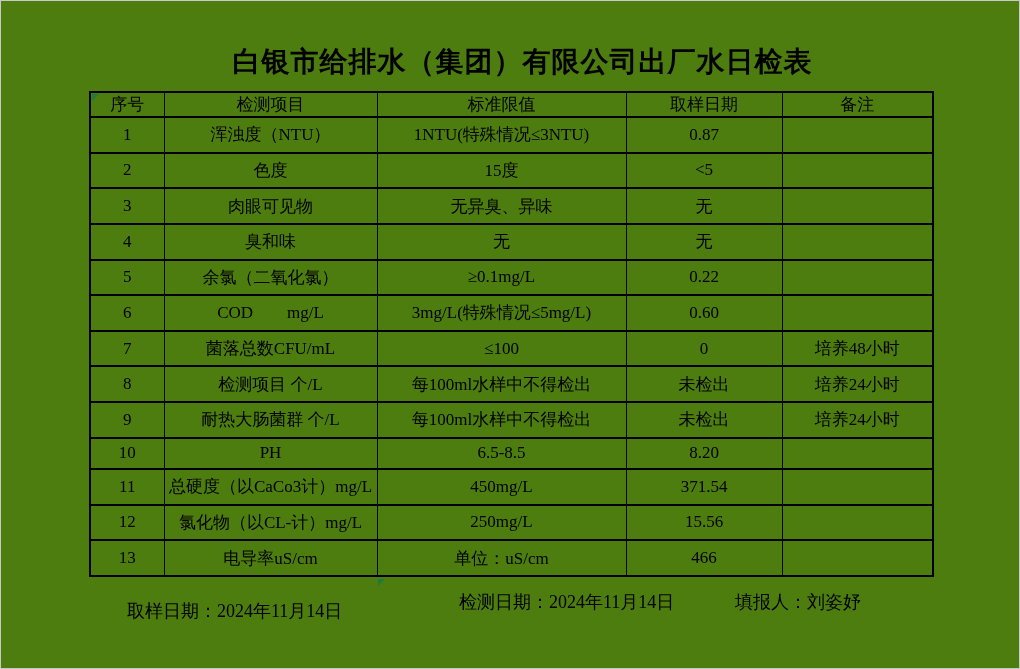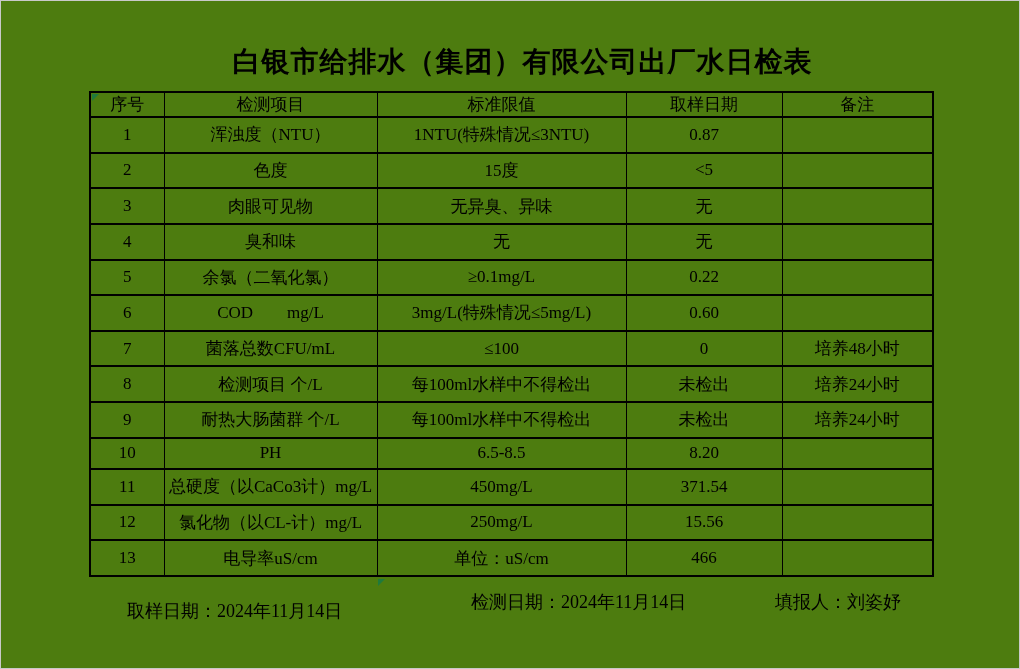--- a/index.html
+++ b/index.html
@@ -56,22 +56,22 @@
   col.c3 { width: 156px; }
   col.c4 { width: 151px; }
   .footer {
     position: absolute;
     left: 0; top: 589px;
     width: 1020px; height: 26px;
     font-size: 18px;
     white-space: nowrap;
   }
   .f-left  { position: absolute; left: 126px; top: 0; margin-top: 9px; }
-  .f-mid   { position: absolute; left: 458px; top: 0; margin-left: 12px; }
-  .f-right { position: absolute; left: 774px; top: 0; }
+  .f-mid   { position: absolute; left: 458px; top: 0; }
+  .f-right { position: absolute; left: 734px; top: 0; }
   .flag {
     position: absolute;
     width: 0; height: 0;
     border-top: 7px solid #1f7a3c;
     border-right: 7px solid transparent;
   }
   .flag-header { left: 91px;  top: 93px; }
   .flag-below  { left: 377px; top: 578px; }
 </style>
 </head>

